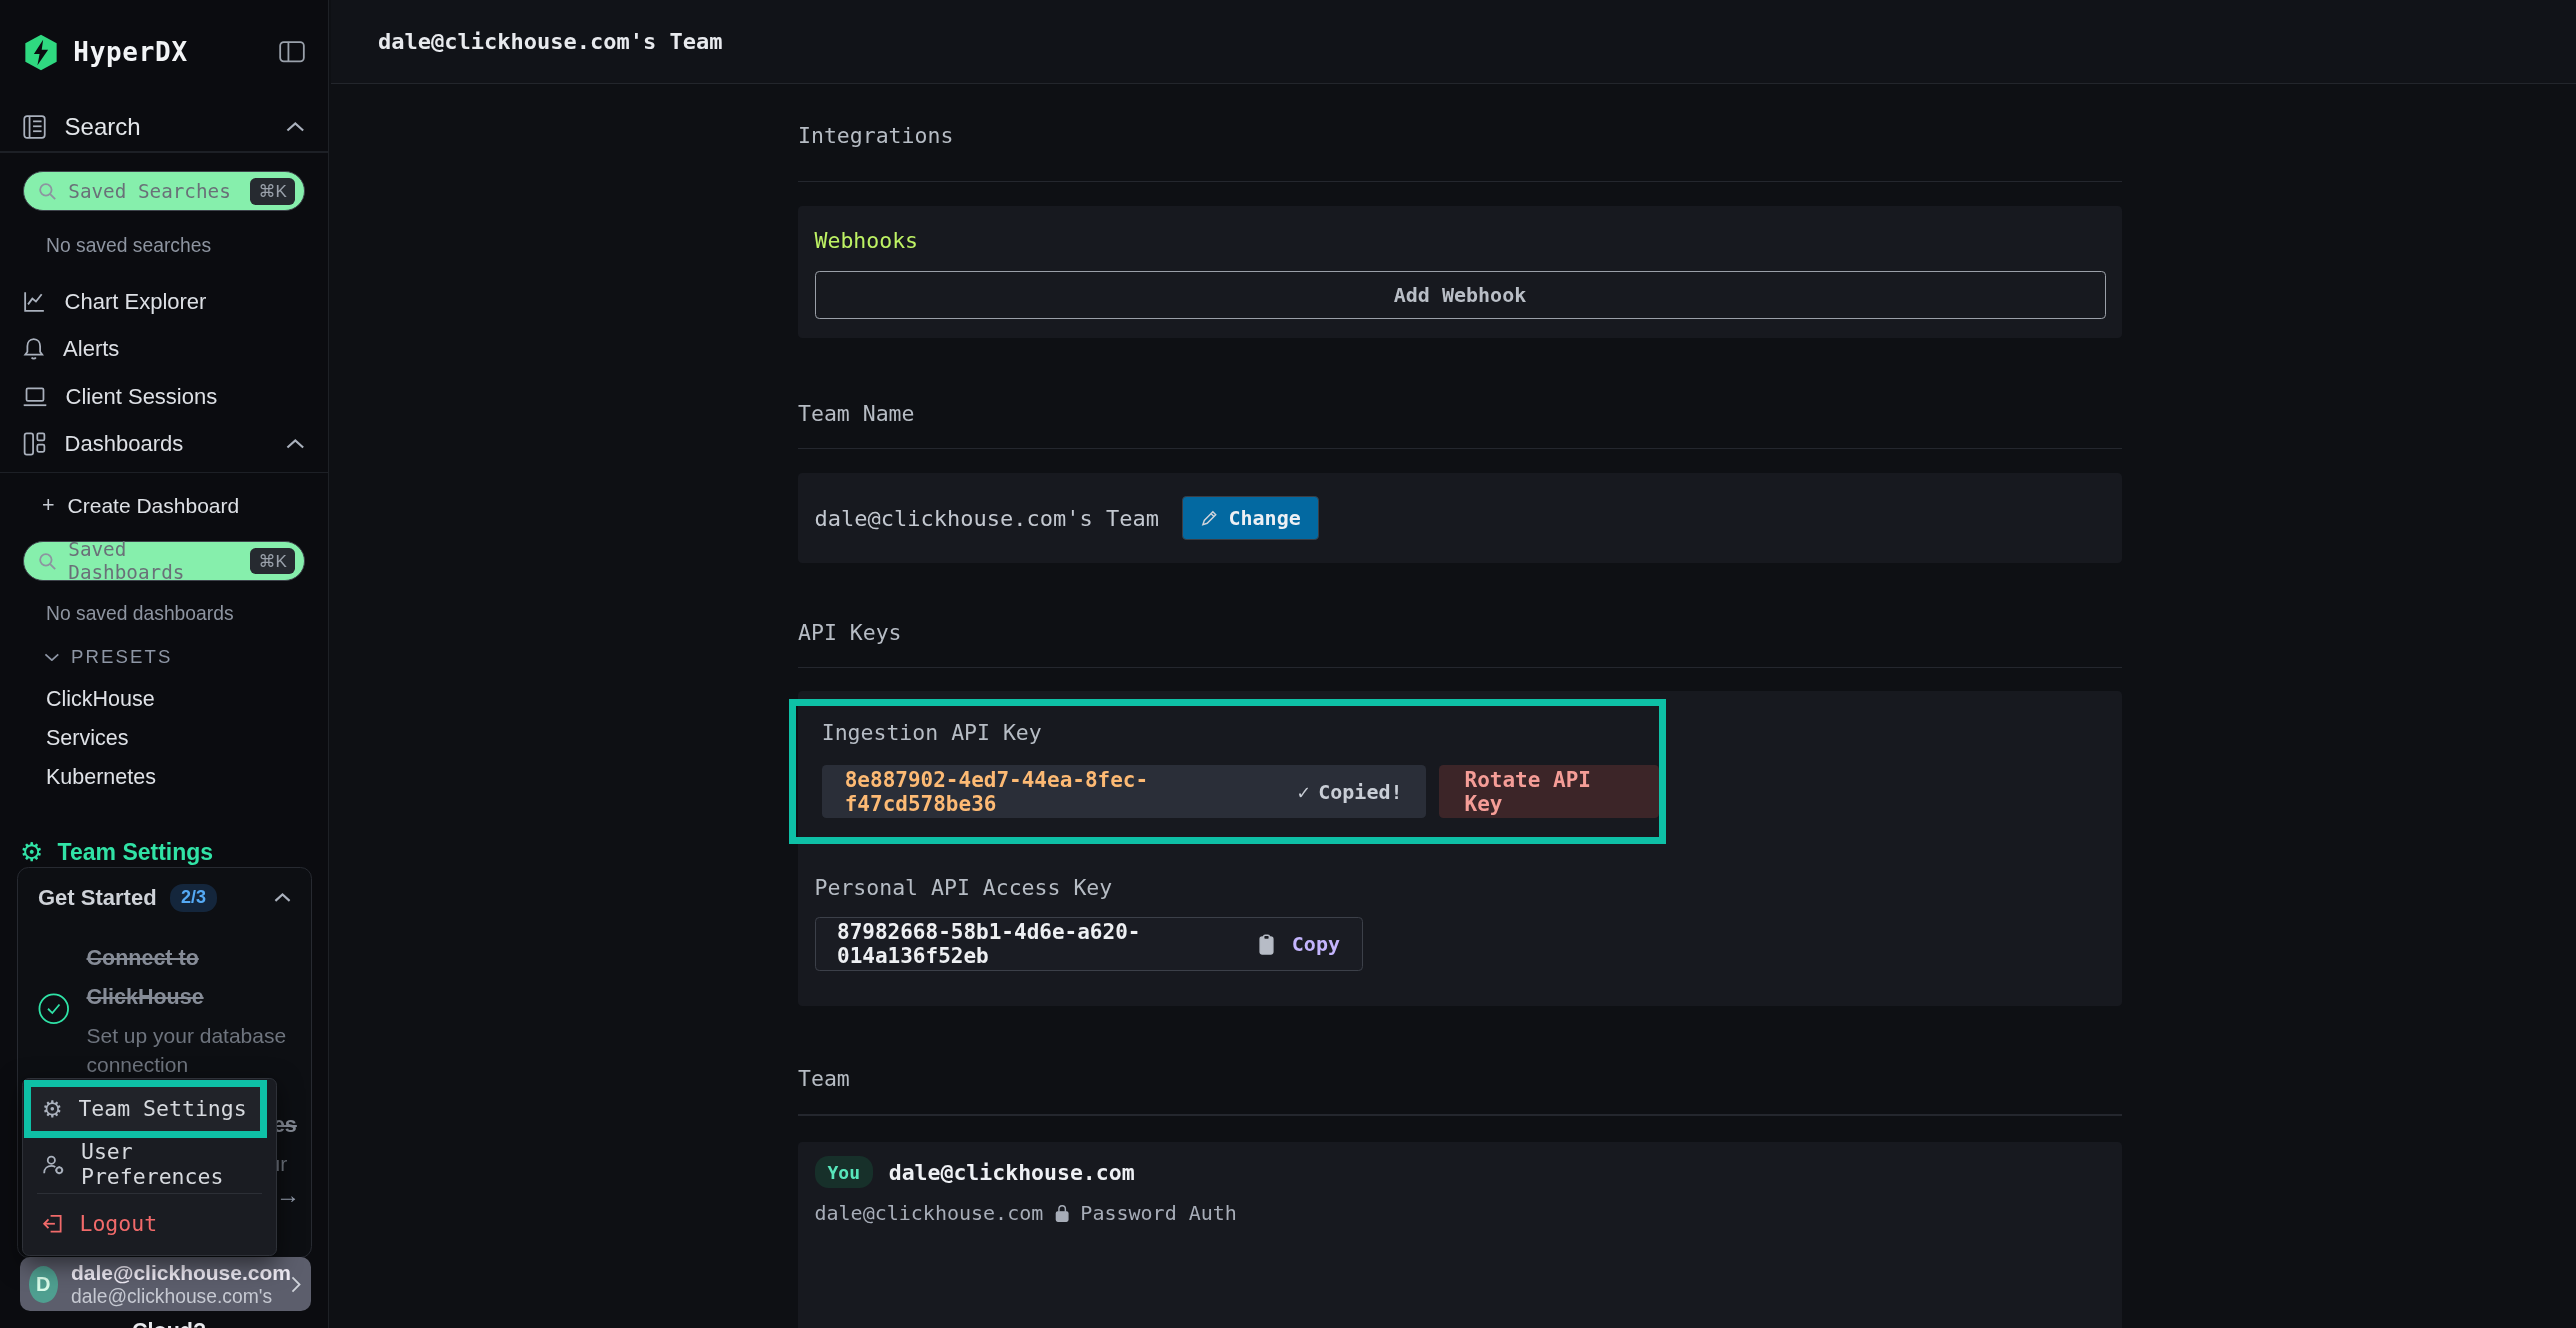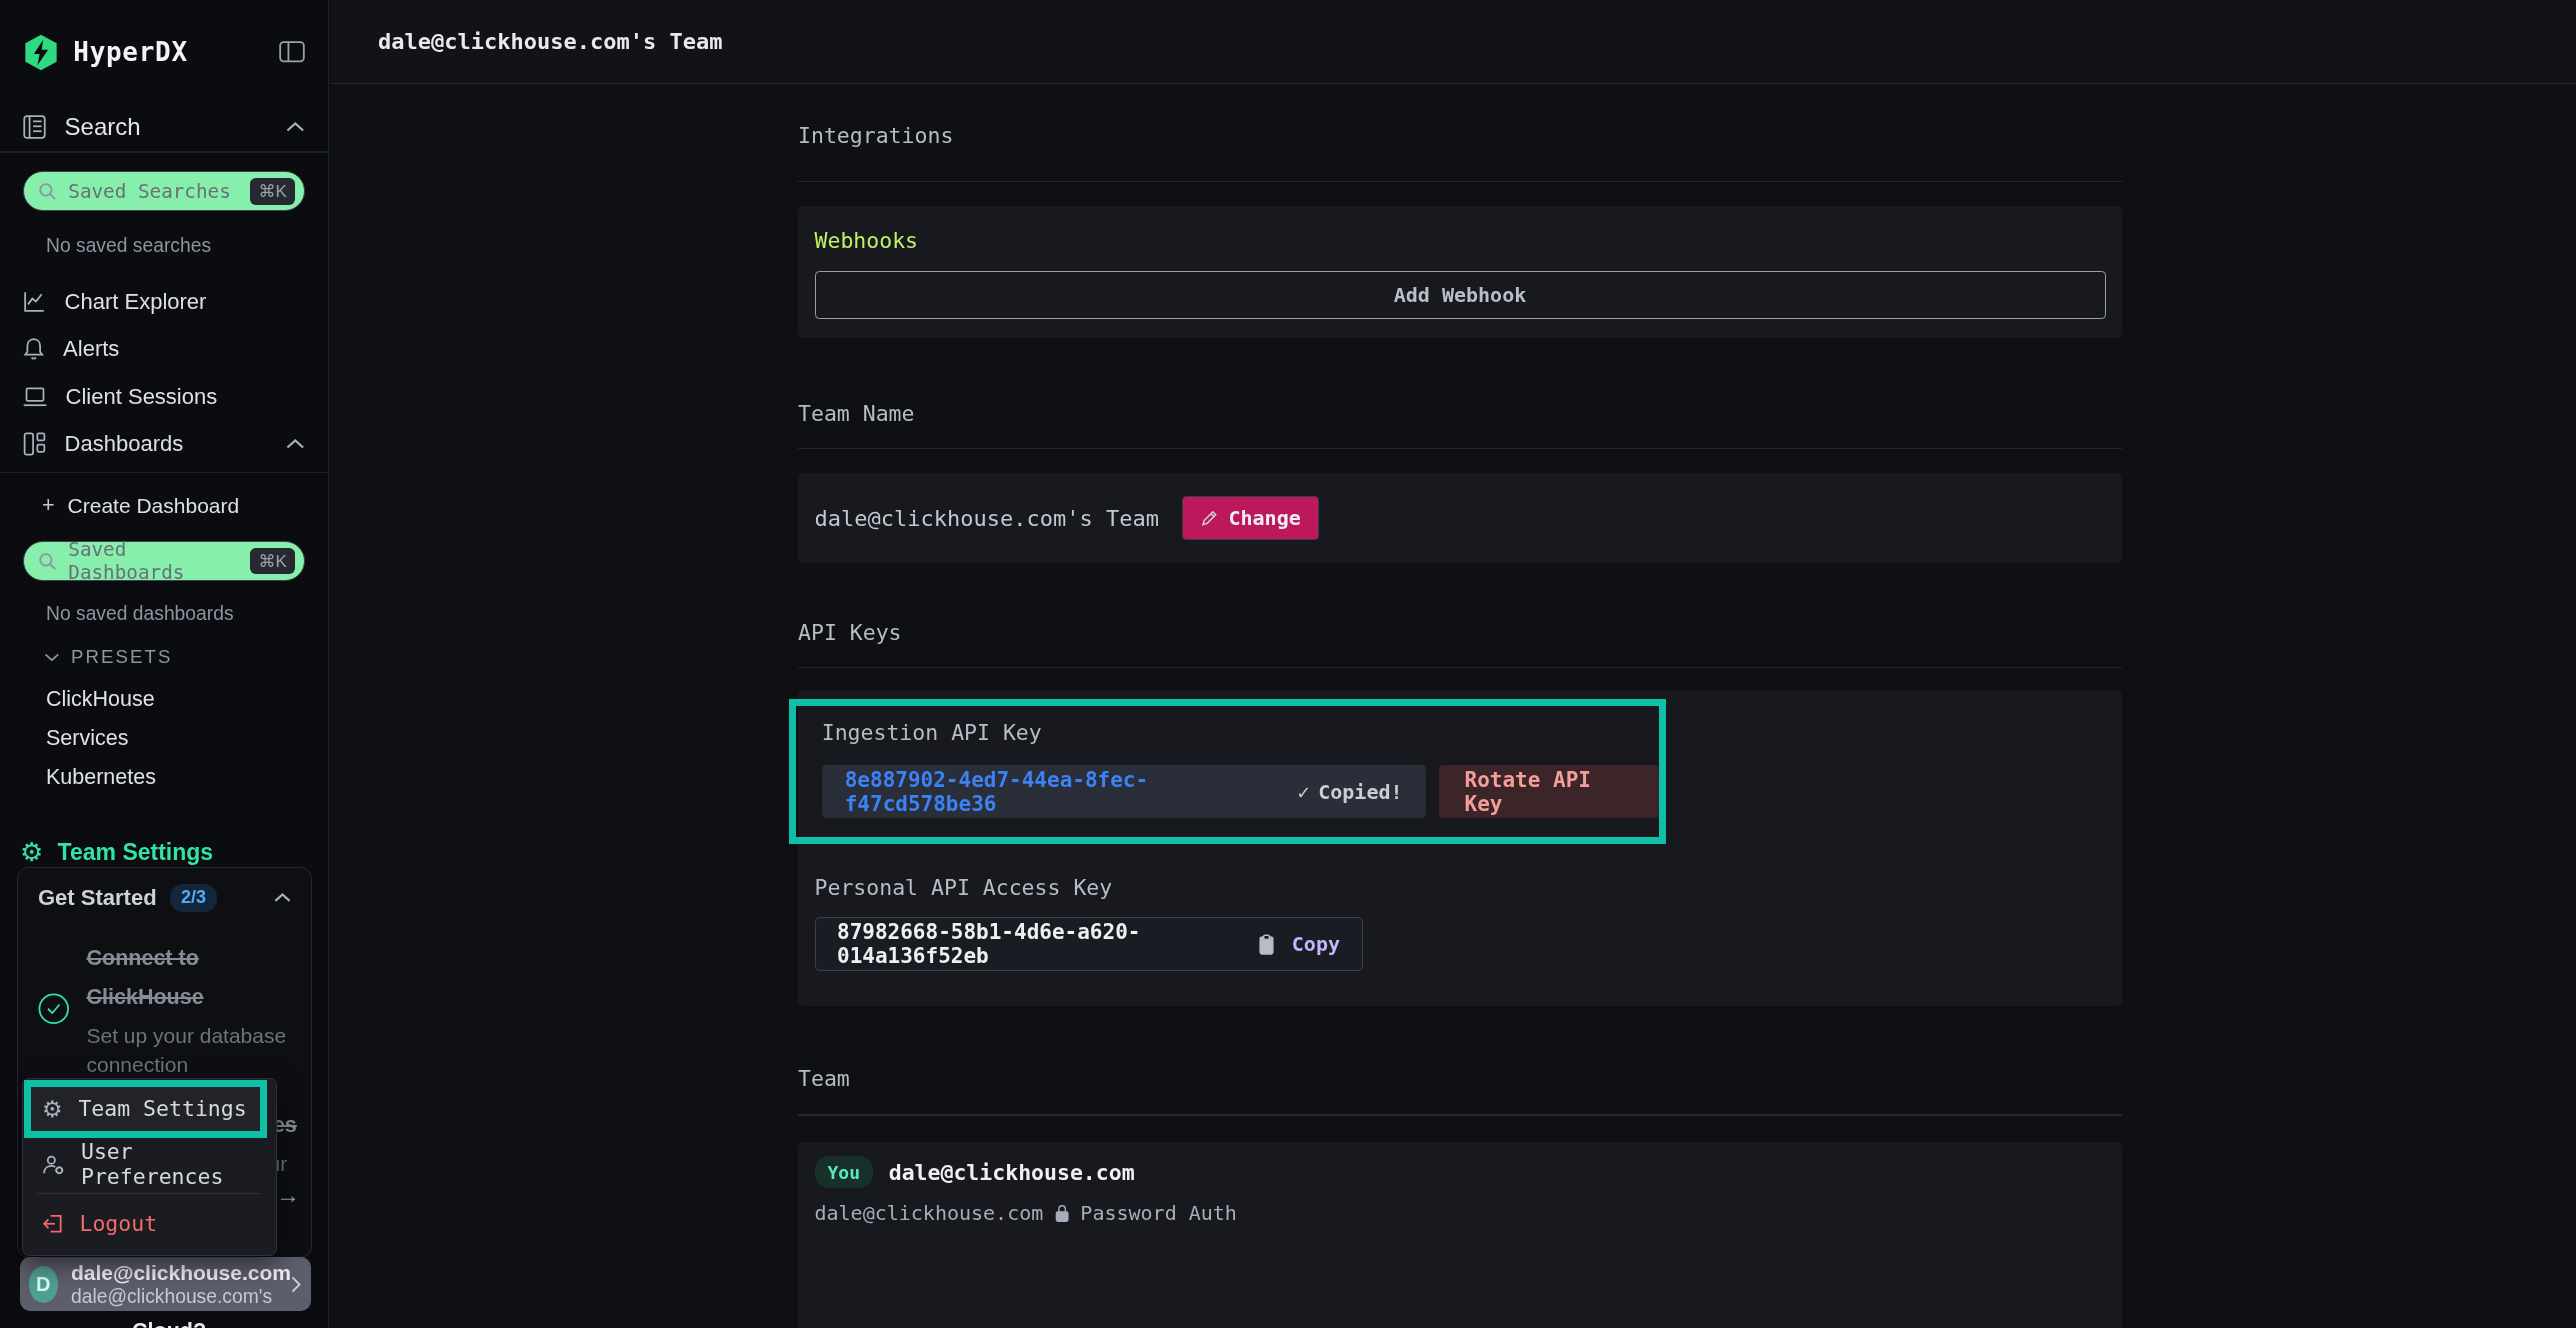--- a/index.html
+++ b/index.html
@@ -106,33 +106,33 @@
   .r-integrations{margin-top:33px}
   .card-webhooks{margin-top:24px;height:132px;padding:21.5px 16.5px 0 16.5px}
   .webhooks-label{font-family:var(--mono);font-size:21.5px;color:#bef264}
   .add-webhook-btn{margin-top:18.6px;height:48px;border:1.4px solid #9ba0a8;border-radius:4.3px;display:flex;align-items:center;justify-content:center;font-family:var(--mono);font-weight:bold;font-size:20px;color:#b9bec6;cursor:pointer}
 
   
   .t-teamname{margin-top:63px}
   .r-teamname{margin-top:21.5px}
   .card-teamname{margin-top:24px;height:90px;display:flex;align-items:center;padding:0 16.5px}
   .teamname-value{font-family:var(--mono);font-size:22px;color:#c3c8d0}
-  .change-btn{margin-left:23px;height:44px;background:#be185d;border:1.4px solid #3a3e46;border-radius:4.3px;display:flex;align-items:center;gap:10px;padding:0 17px;cursor:pointer}
+  .change-btn{margin-left:23px;height:44px;background:#0369a1;border:1.4px solid #3a3e46;border-radius:4.3px;display:flex;align-items:center;gap:10px;padding:0 17px;cursor:pointer}
   .change-btn .label{font-family:var(--mono);font-weight:bold;font-size:20px;color:#eef0f4}
   .pencil{color:#cfd4db;display:flex}
 
   
   .t-apikeys{margin-top:57px}
   .r-apikeys{margin-top:21.5px}
   .card-apikeys{margin-top:23px;height:315px;padding:7.9px 16.5px 0 0}
   .ingestion-wrap{border:7.2px solid var(--teal);width:877px;margin-left:-9.3px;padding:14.3px 0 18.6px 26px}
   .ingestion-label{font-family:var(--mono);font-size:21.5px;color:#b6bcc4}
   .key-row{display:flex;align-items:center;margin-top:20px}
   .key-chip{height:53px;background:var(--chip-bg);border-radius:4.3px;display:flex;align-items:center;gap:27px;padding:0 23px;cursor:pointer}
-  .key-text{font-family:var(--mono);font-weight:bold;font-size:21px;color:#3b82f6}
+  .key-text{font-family:var(--mono);font-weight:bold;font-size:21px;color:#fdba74}
   .copied{display:flex;align-items:center;gap:8.6px;font-family:var(--mono);font-size:20px;color:#c9ced6}
   .copied .label{font-weight:bold}
   .rotate-btn{margin-left:13px;height:53px;background:var(--rotate-bg);border-radius:4.3px;display:flex;align-items:center;padding:0 26px;font-family:var(--mono);font-weight:bold;font-size:21px;color:var(--rotate-text);cursor:pointer}
   .personal-label{font-family:var(--mono);font-size:21.5px;color:#b6bcc4;margin:31.5px 0 0 16.5px}
   .personal-chip{margin:17px 0 0 16.5px;width:548px;height:54px;border:1.4px solid #3c4049;border-radius:4.3px;background:#1a1c23;display:flex;align-items:center;gap:17px;padding:0 21.5px}
   .personal-chip .key-text{color:#eef0f3}
   .copy-label{font-family:var(--mono);font-weight:bold;font-size:20px;color:#c4b5fd;cursor:pointer}
   .clipboard{color:#b7bcc6;display:flex;cursor:pointer}
 
   

